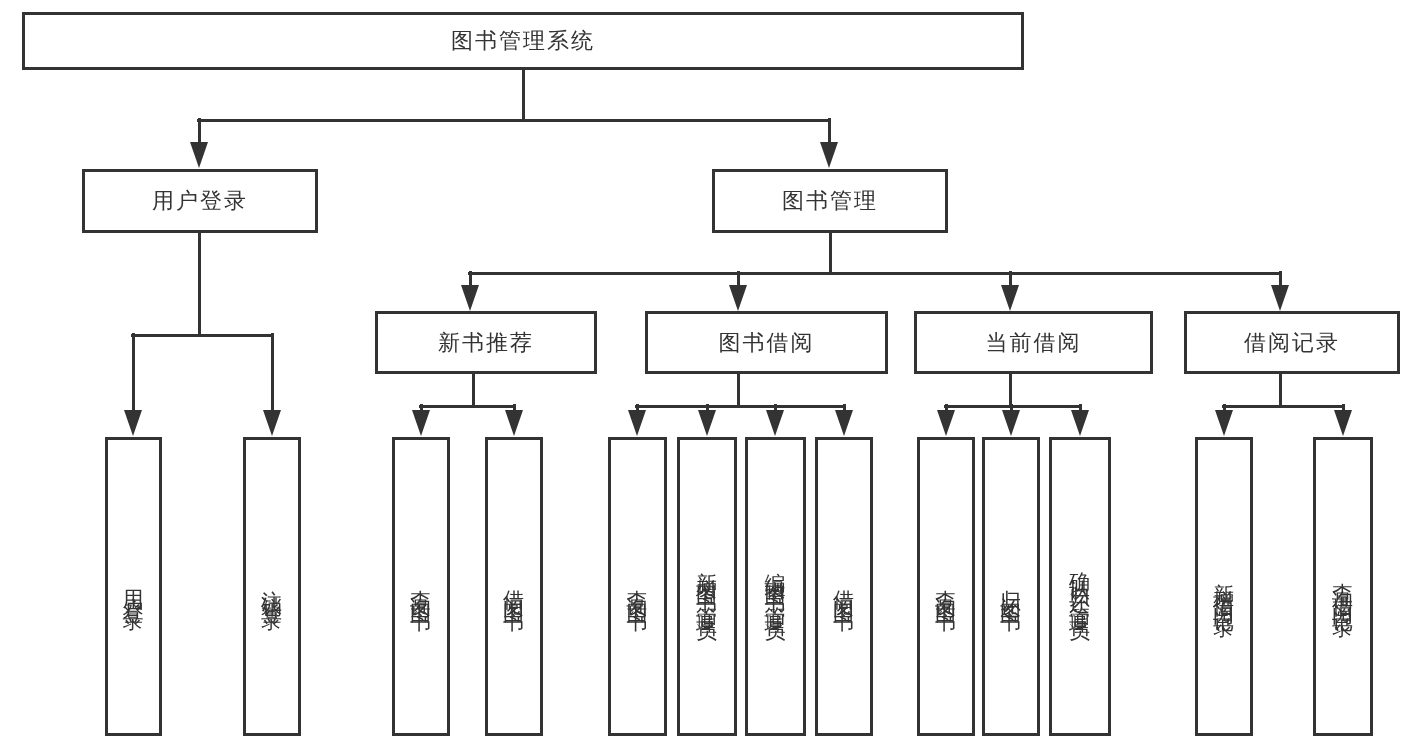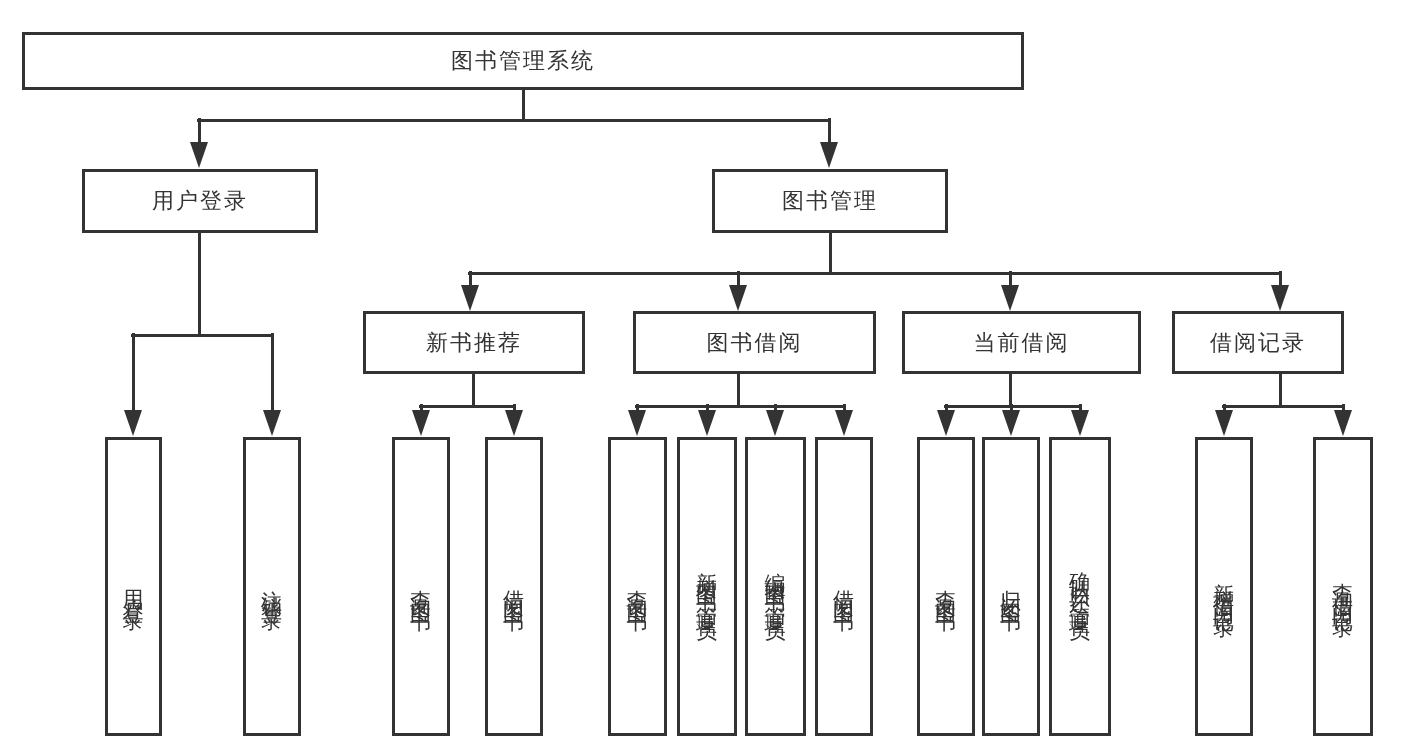--- a/index.html
+++ b/index.html
@@ -30,30 +30,30 @@
     border: 3px solid #333333;
     display: flex;
     align-items: center;
     justify-content: center;
     color: #333333;
     font-size: 22px;
     letter-spacing: 2px;
     white-space: nowrap;
   }
 
-  .node.root   { left: 22px;  top: 12px;  width: 1002px; height: 58px; margin-top: 20px; }
+  .node.root   { left: 22px;  top: 12px;  width: 1002px; height: 58px; }
 
   .node.l2-user { left: 82px;  top: 169px; width: 236px; height: 64px; }
   .node.l2-book { left: 712px; top: 169px; width: 236px; height: 64px; }
 
-  .node.l3 { top: 311px; height: 63px; }
+  .node.l3 { top: 311px; height: 63px; margin-left: 12px; }
   .node.l3-recommend { left: 363px;  width: 222px; }
   .node.l3-borrow    { left: 633px;  width: 243px; }
   .node.l3-current   { left: 902px;  width: 239px; }
-  .node.l3-record    { left: 1172px; width: 172px; }
+  .node.l3-record    { left: 1172px; width: 216px; }
 
   .node.leaf { top: 437px; height: 299px; font-size: 21px; letter-spacing: 0; }
   .vlabel {
     writing-mode: vertical-rl;
     text-orientation: mixed;
     letter-spacing: 7px;
     line-height: 1.1;
     white-space: nowrap;
   }
 

